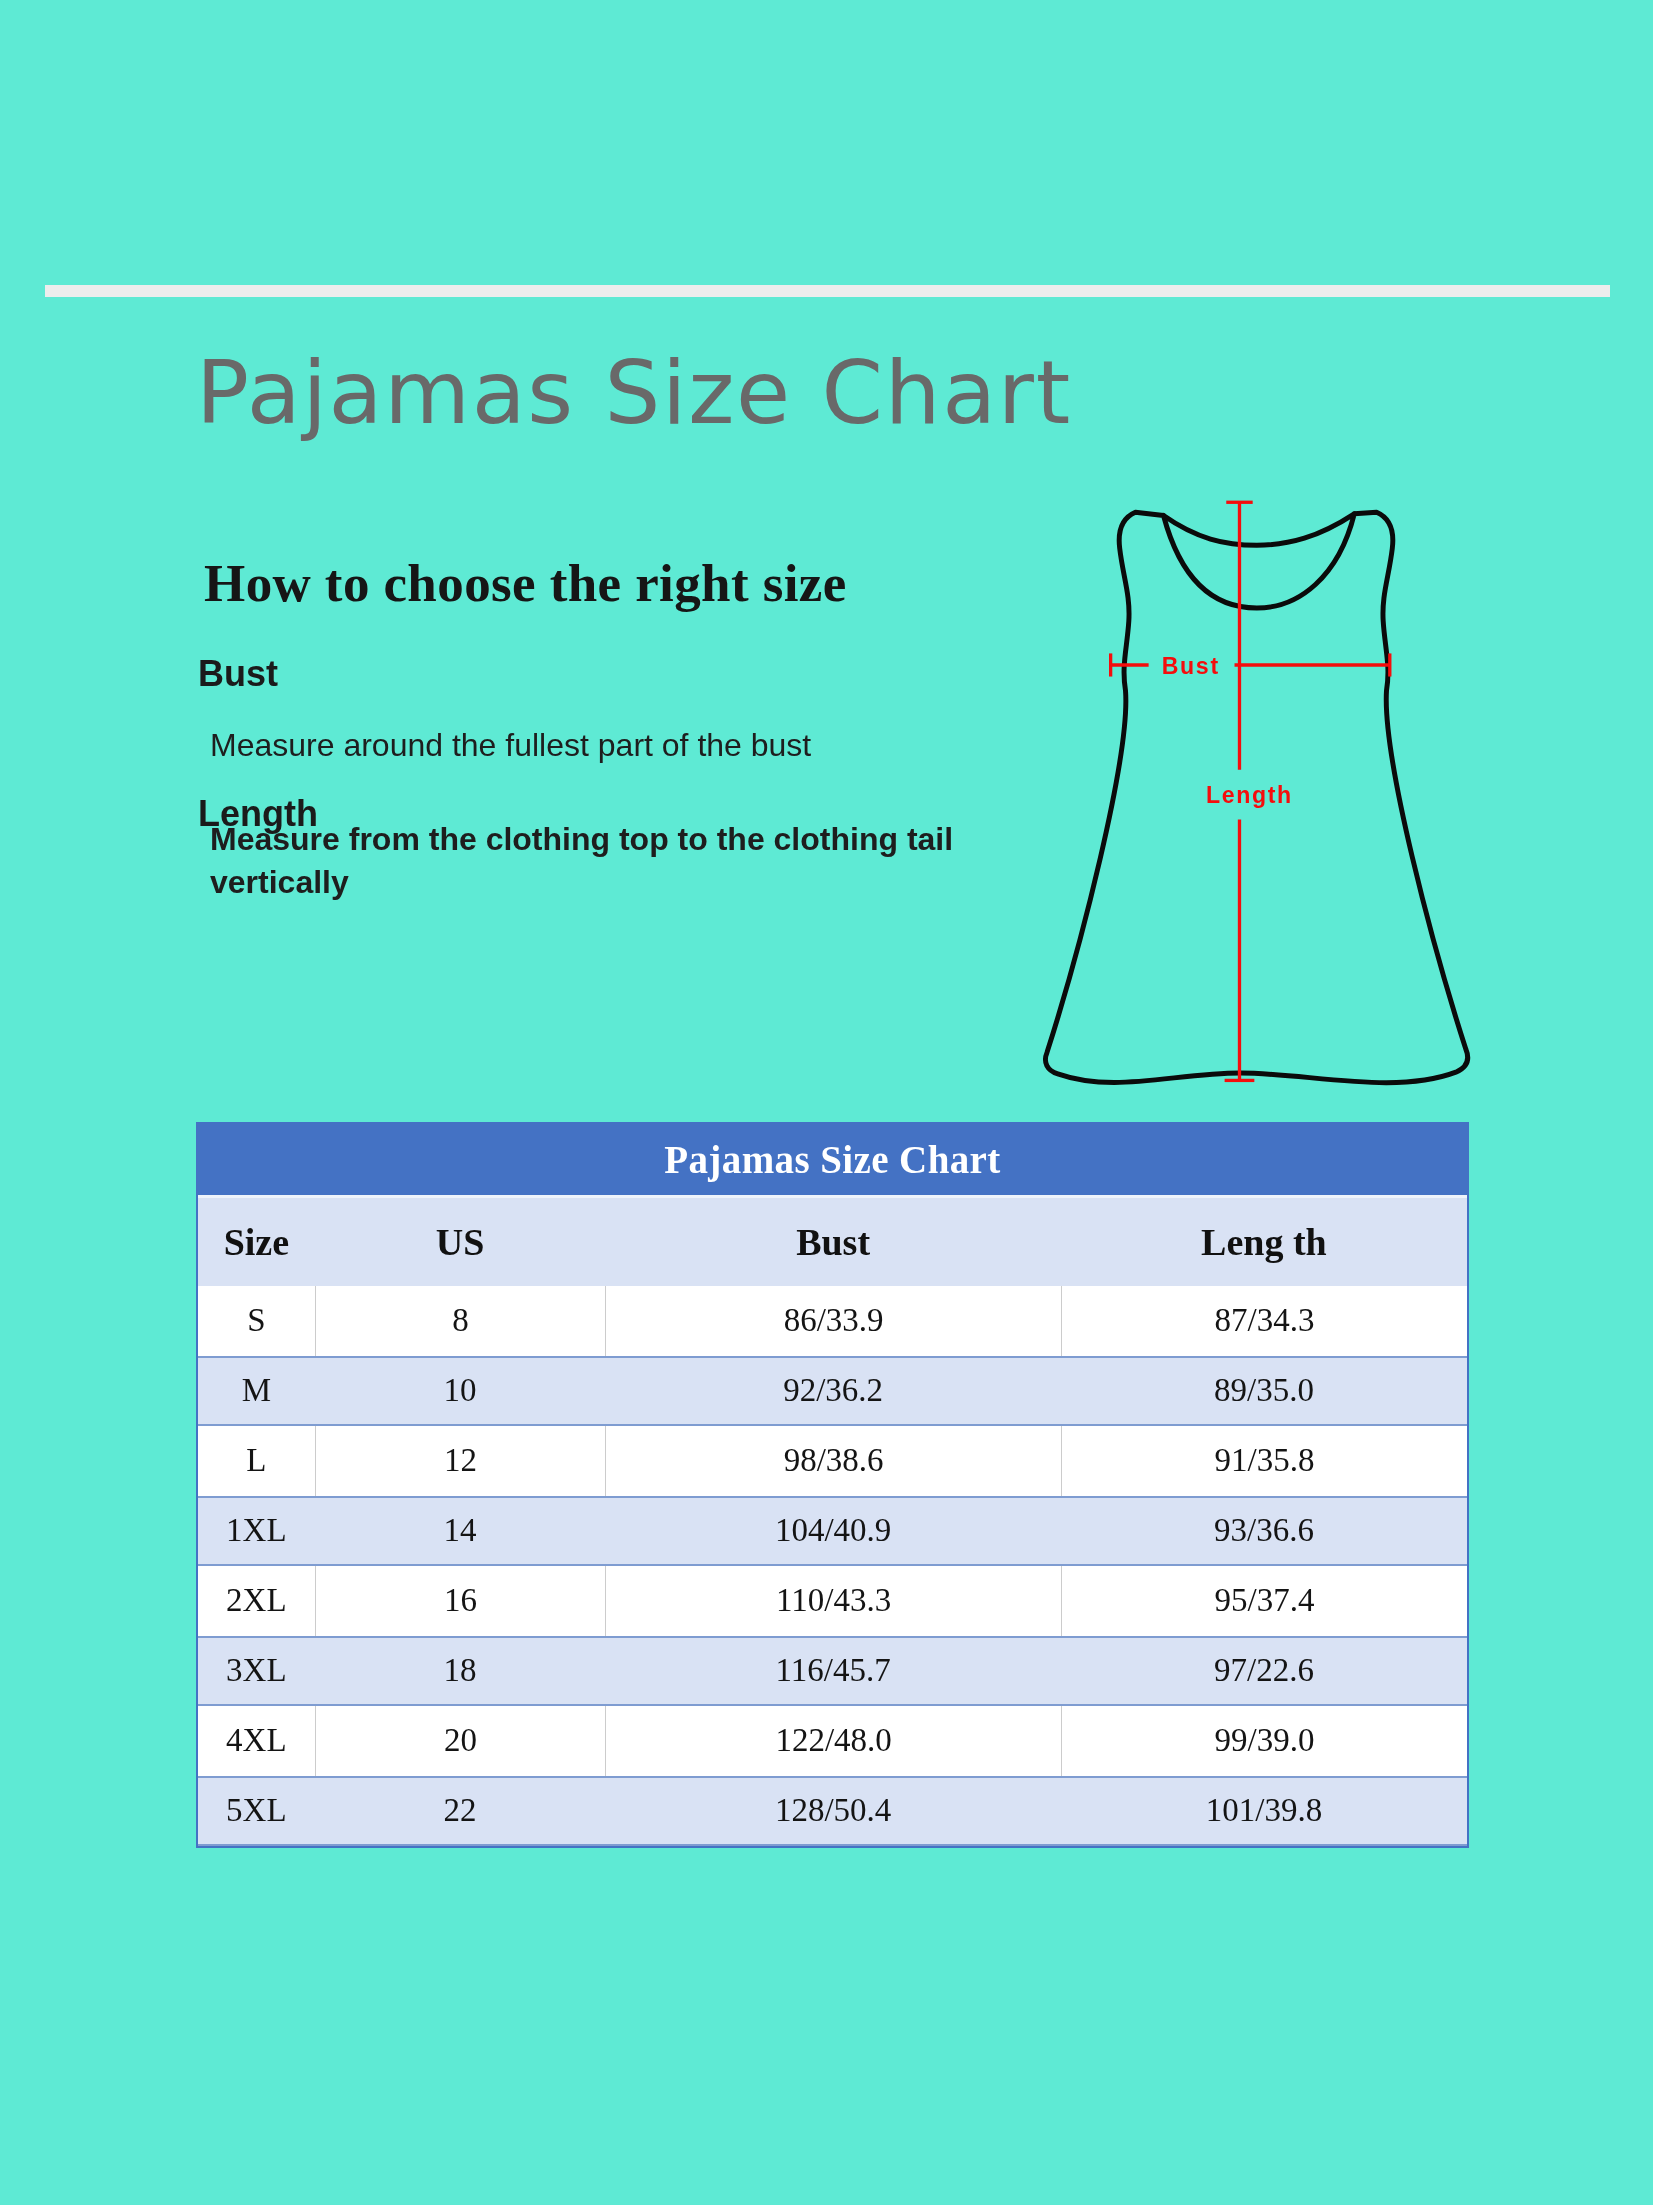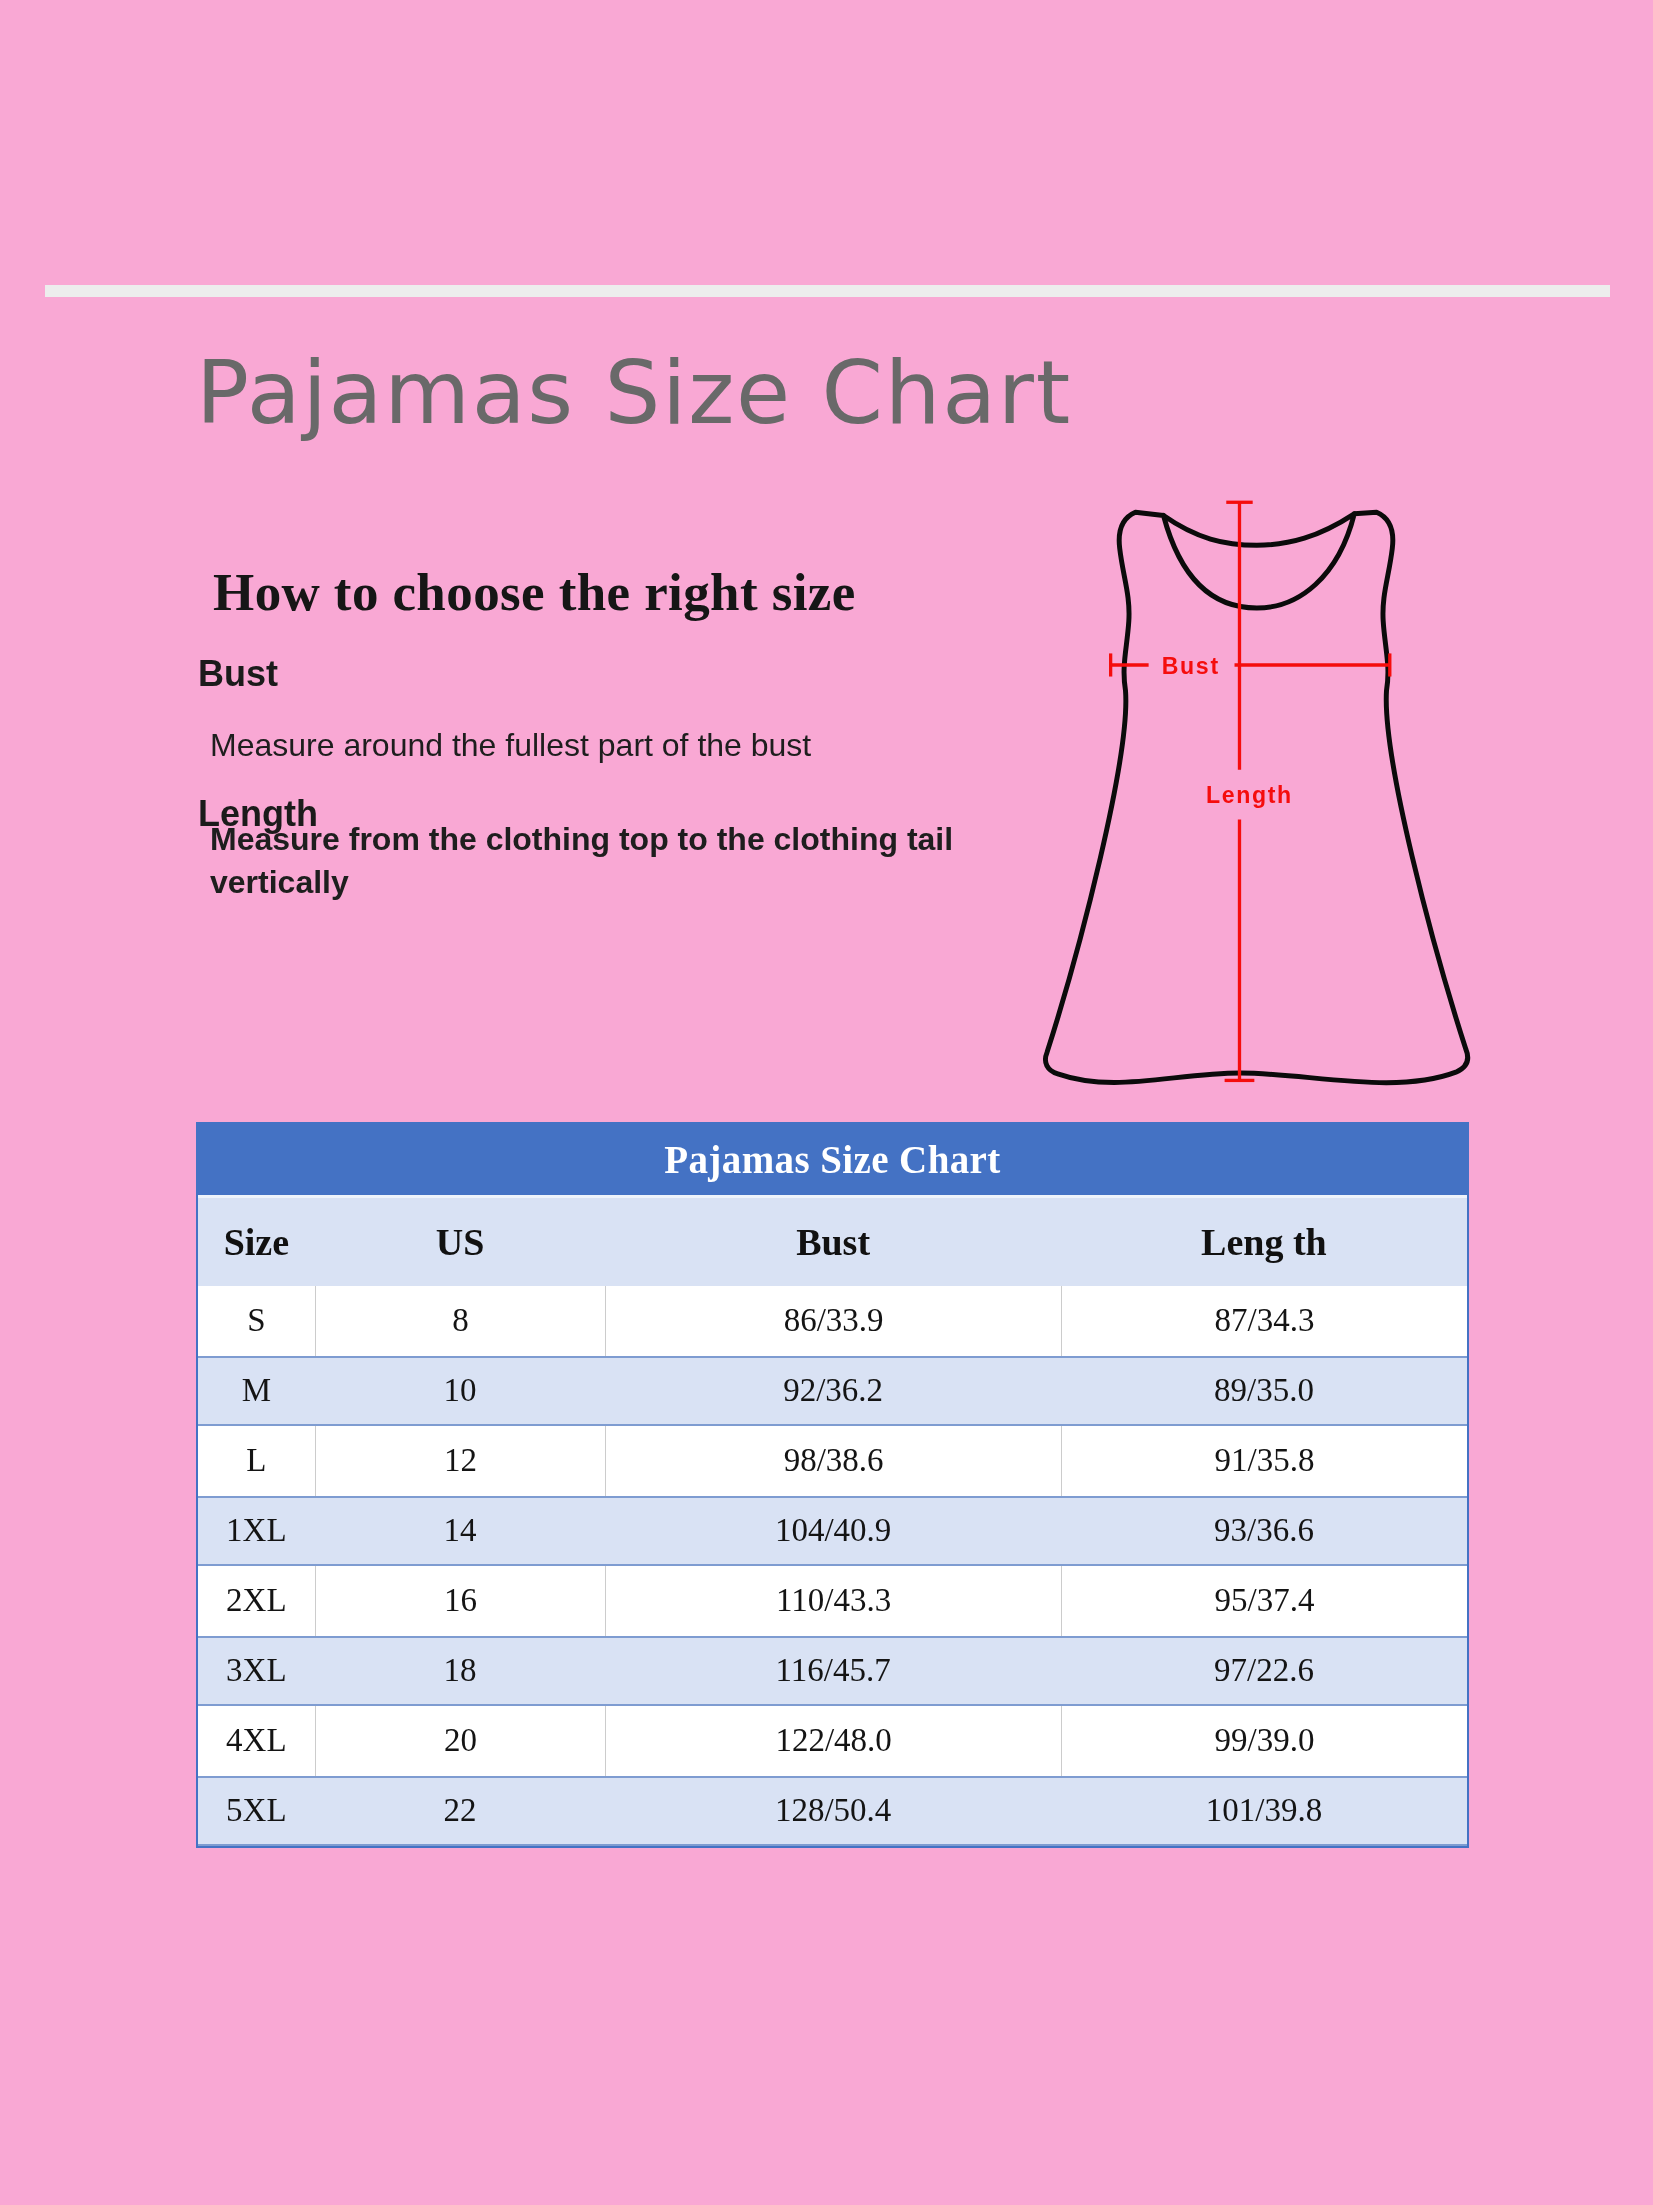--- a/index.html
+++ b/index.html
@@ -1,26 +1,26 @@
 <!DOCTYPE html>
 <html style="font-size:13.2px"><head>
 <meta charset="utf-8">
 <style>
   html,body{margin:0;padding:0;background:#ffffff;}
-  .canvas{position:relative;width:1654px;height:2205px;background:#f9a8d4;overflow:hidden;
+  .canvas{position:relative;width:1654px;height:2205px;background:#5eead4;overflow:hidden;
           font-family:"Liberation Sans","DejaVu Sans",sans-serif;}
 
   
   .top-band{position:absolute;left:45px;top:285px;width:1565px;height:11.6px;background:#ededed;}
 
   .page-title{position:absolute;left:196px;top:341px;margin:0;
               font-family:"DejaVu Sans","Liberation Sans",sans-serif;
               font-size:88px;font-weight:500;color:#696969;letter-spacing:1.7px;white-space:nowrap;}
 
-  .guide-heading{position:absolute;left:198px;top:547px;margin:15px;
+  .guide-heading{position:absolute;left:198px;top:547px;margin:6px;
                  font-family:"Liberation Serif","DejaVu Serif",serif;
                  font-size:53px;font-weight:700;color:#161616;letter-spacing:0.4px;white-space:nowrap;}
   .guide-sub{position:absolute;left:198px;margin:0;font-size:36px;font-weight:700;color:#1b1b1b;}
   .guide-sub.bust{top:653px;}
   .guide-sub.length{top:793px;}
   .guide-text{position:absolute;left:198px;margin:12px;font-size:32px;font-weight:400;color:#1e1e1e;line-height:1.33;}
   .guide-text.bust{top:712px;width:909px;}
   .guide-text.length{top:806px;width:835px;font-weight:bold;}
 
   .dress-svg{position:absolute;left:1033px;top:479px;width:446px;height:628px;}

